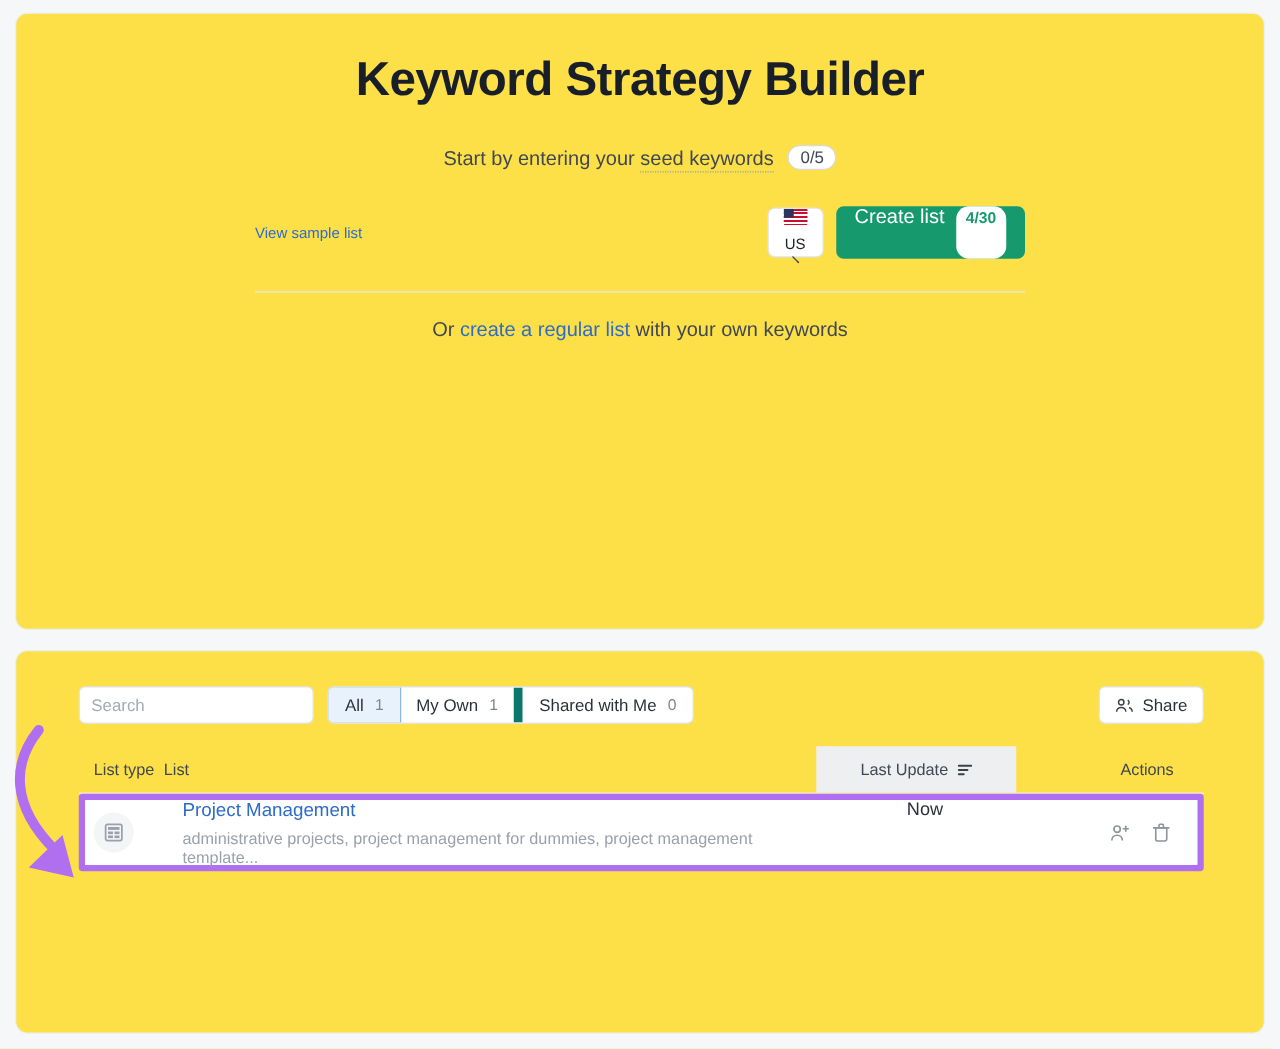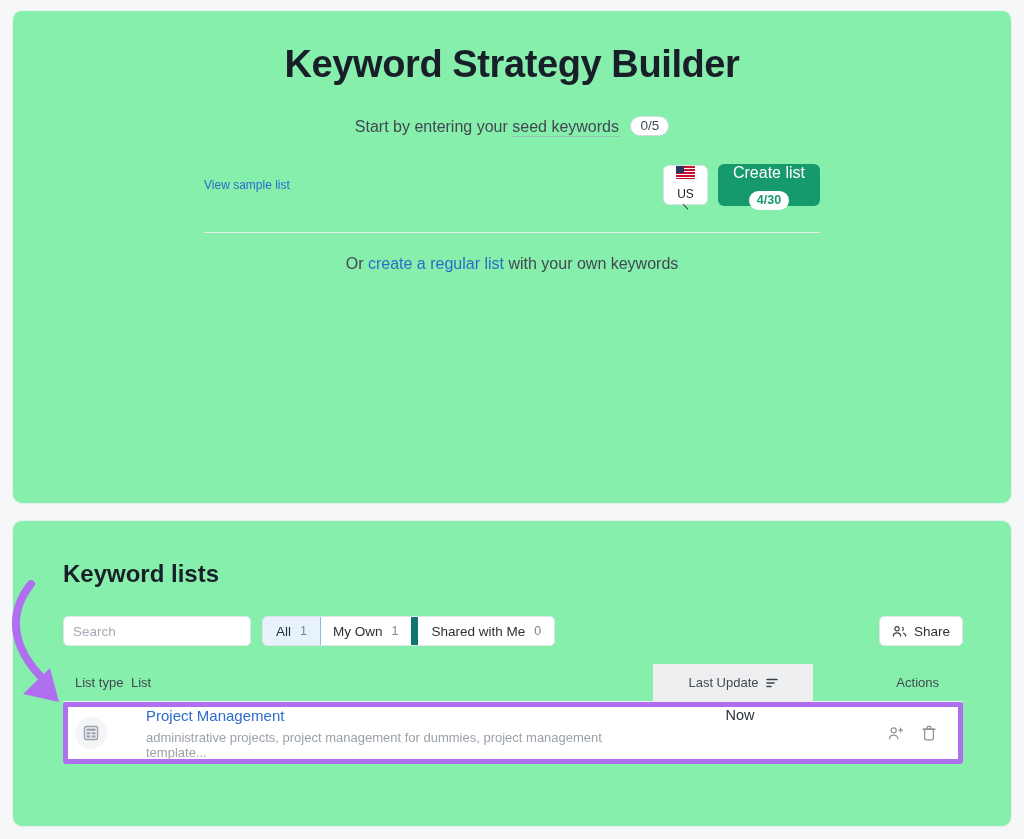--- a/index.html
+++ b/index.html
@@ -8,21 +8,21 @@
     width: 1024px;
     height: 839px;
     background: #f6f7f8;
     font-family: "Liberation Sans", sans-serif;
     color: #1c2129;
     overflow: hidden;
     position: relative;
   }
 
   .card {
-    background: #86efac;
+    background: #fde047;
     border-radius: 10px;
     border: 1px solid #eceff1;
     position: absolute;
   }
 
   
   #builder-card {
     left: 12px; top: 10px; width: 1000px; height: 494px;
   }
   .hero { padding-top: 32px; text-align: center; }
@@ -131,31 +131,30 @@
     width:8px; height:7px; background:#2a3560;
   }
   .chev {
     width: 7px; height: 7px;
     border-right: 1.6px solid #414852;
     border-bottom: 1.6px solid #414852;
     transform: rotate(45deg) translate(-2px,-2px);
   }
 
   .create-btn {
-    display: flex; align-items: center; gap: 9px;
+    display: flex; gap: 9px;
     background: #17996e;
     color: #ffffff;
     border: none;
     border-radius: 6px;
     height: 42px;
     padding: 0 15px;
     font-size: 16px;
     font-family: inherit;
     cursor: pointer;
-    flex-direction: column;
   }
   .create-badge {
     background: #fff;
     color: #17996e;
     border-radius: 10px;
     font-size: 12.5px;
     font-weight: 700;
     padding: 2px 8px 3px;
   }
 
@@ -352,21 +351,20 @@
   <div class="divider"></div>
 
   <div class="regular-row">
     <span>Or</span>
     <a>create a regular list</a>
     <span>with your own keywords</span>
   </div>
 </div>
 
 <div class="card" id="lists-card">
-  <h2 class="lists-title">Keyword lists</h2>
 
   <div class="toolbar">
     <div class="search-box">
       <input class="search-input" placeholder="Search" style="">
 
     </div>
 
     <div class="seg">
       <div class="seg-item active">
         <span>All</span>

